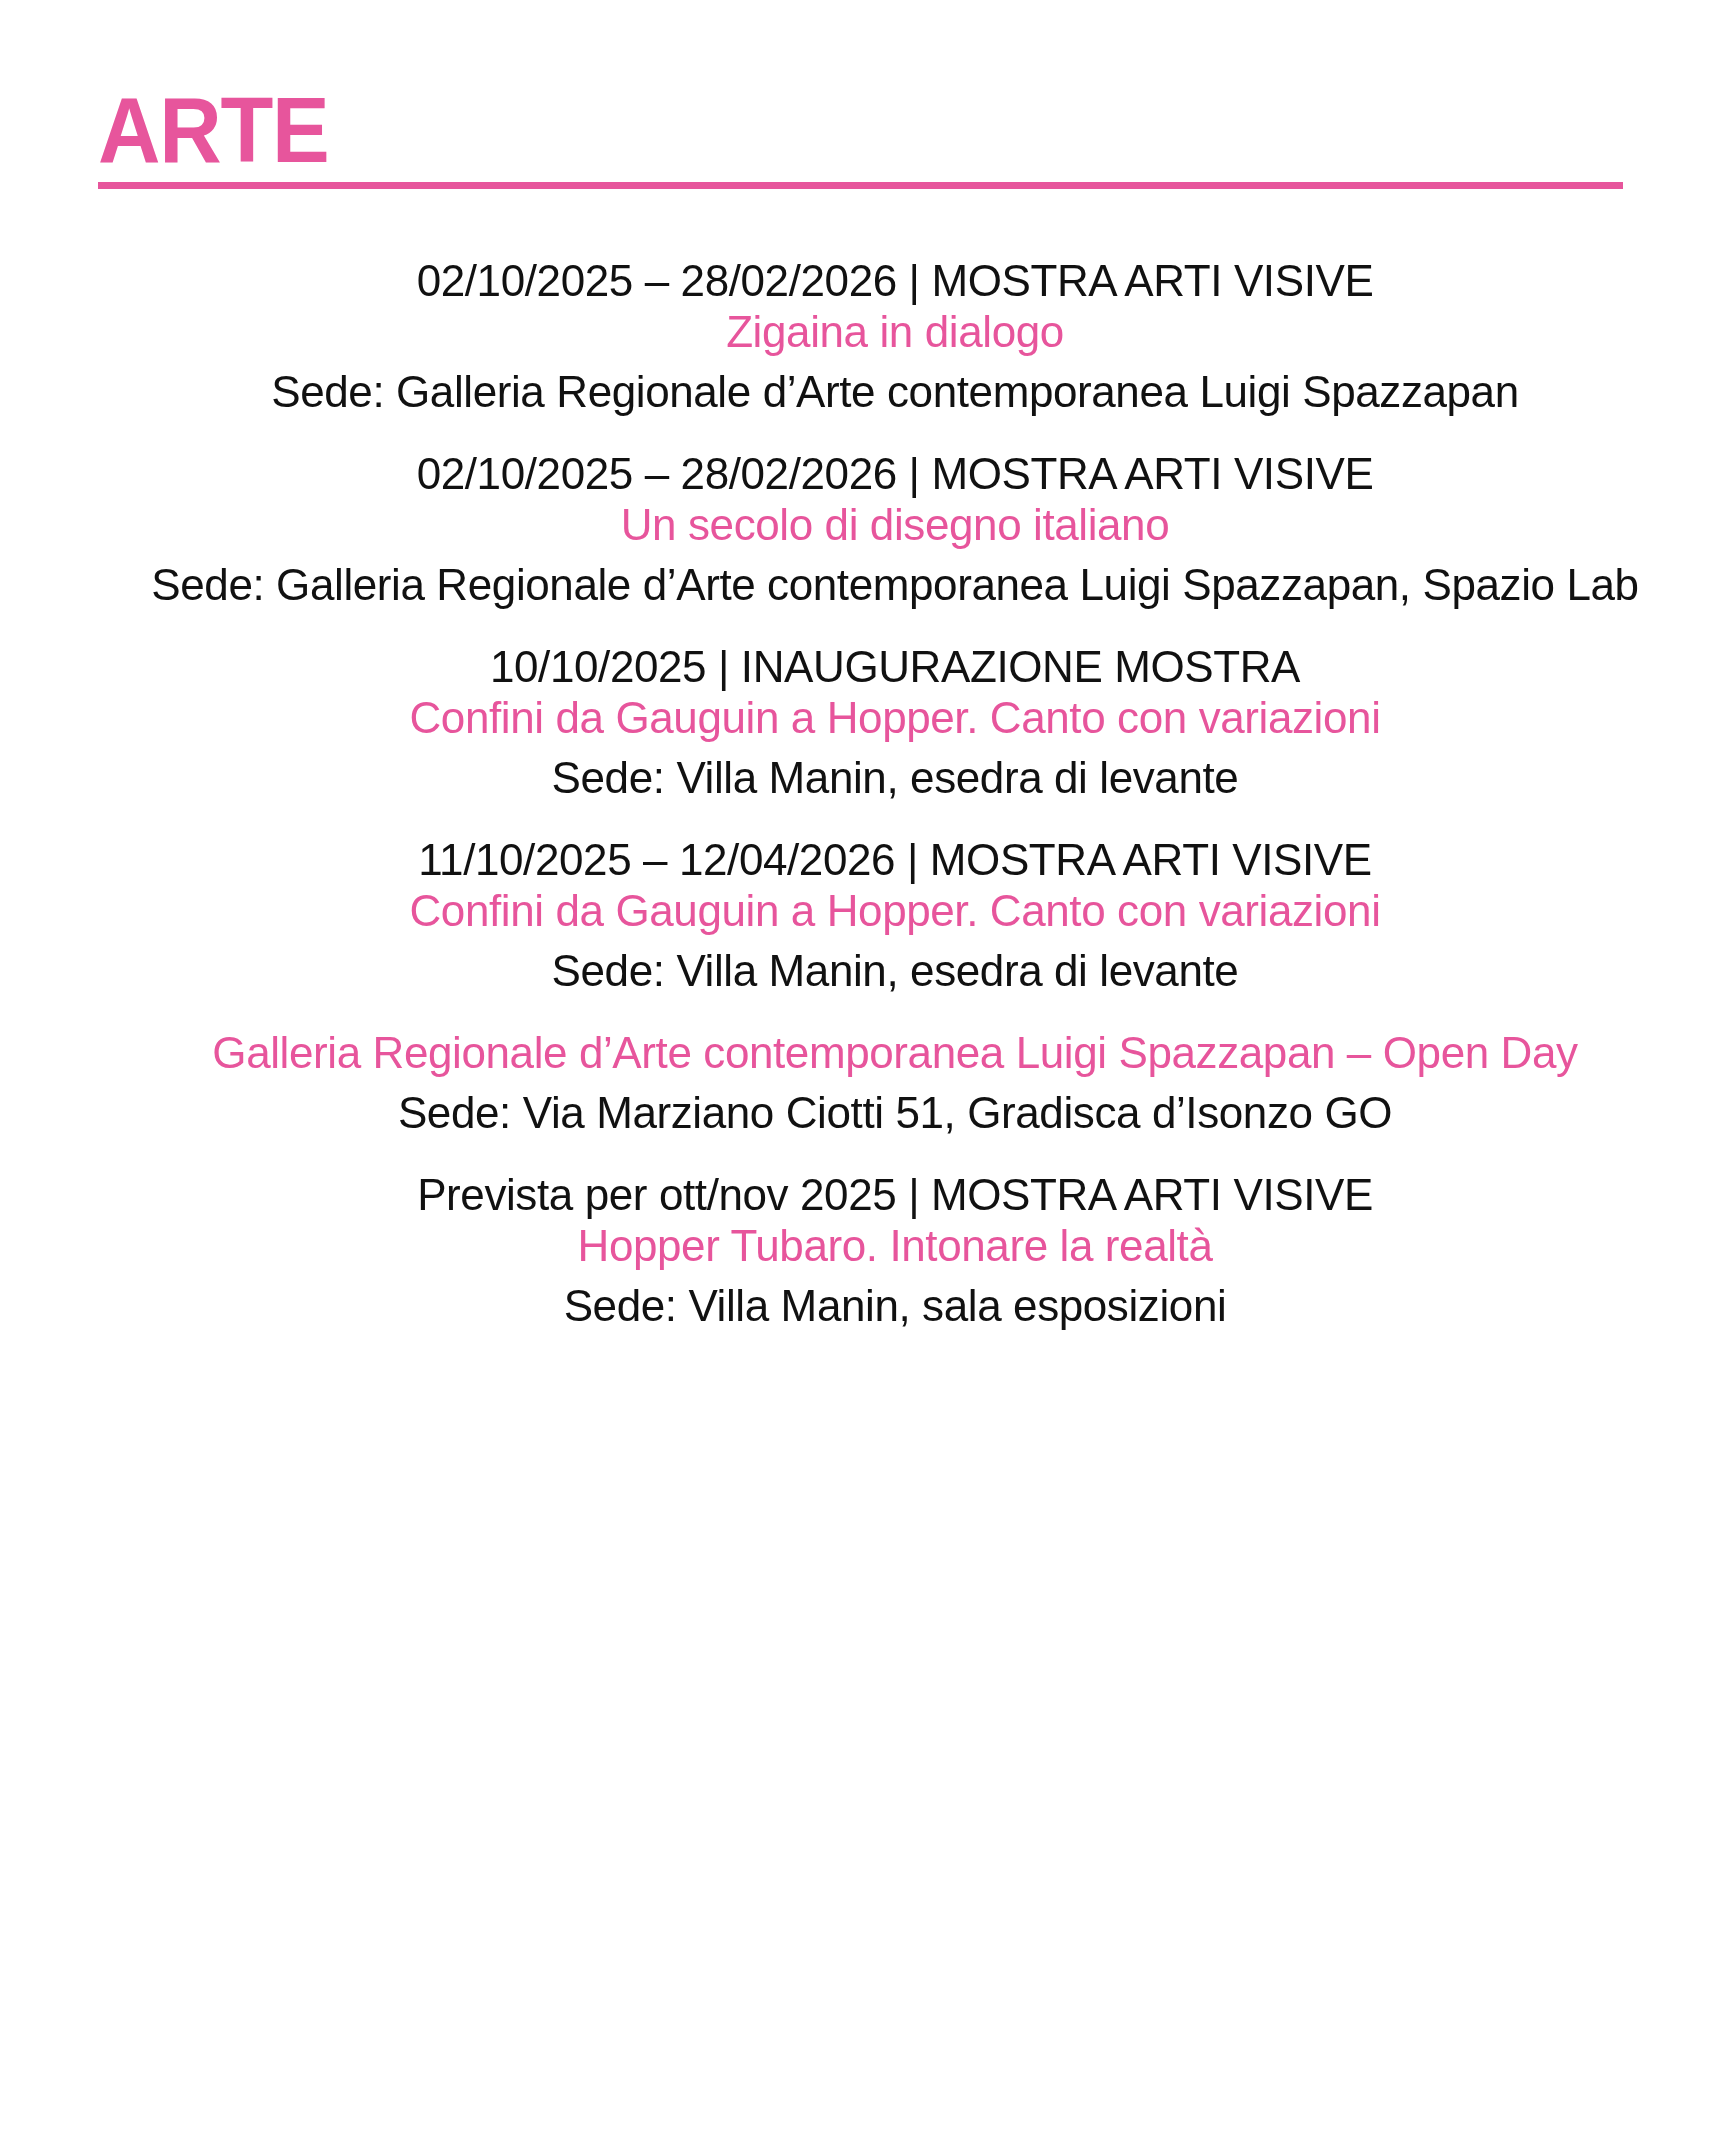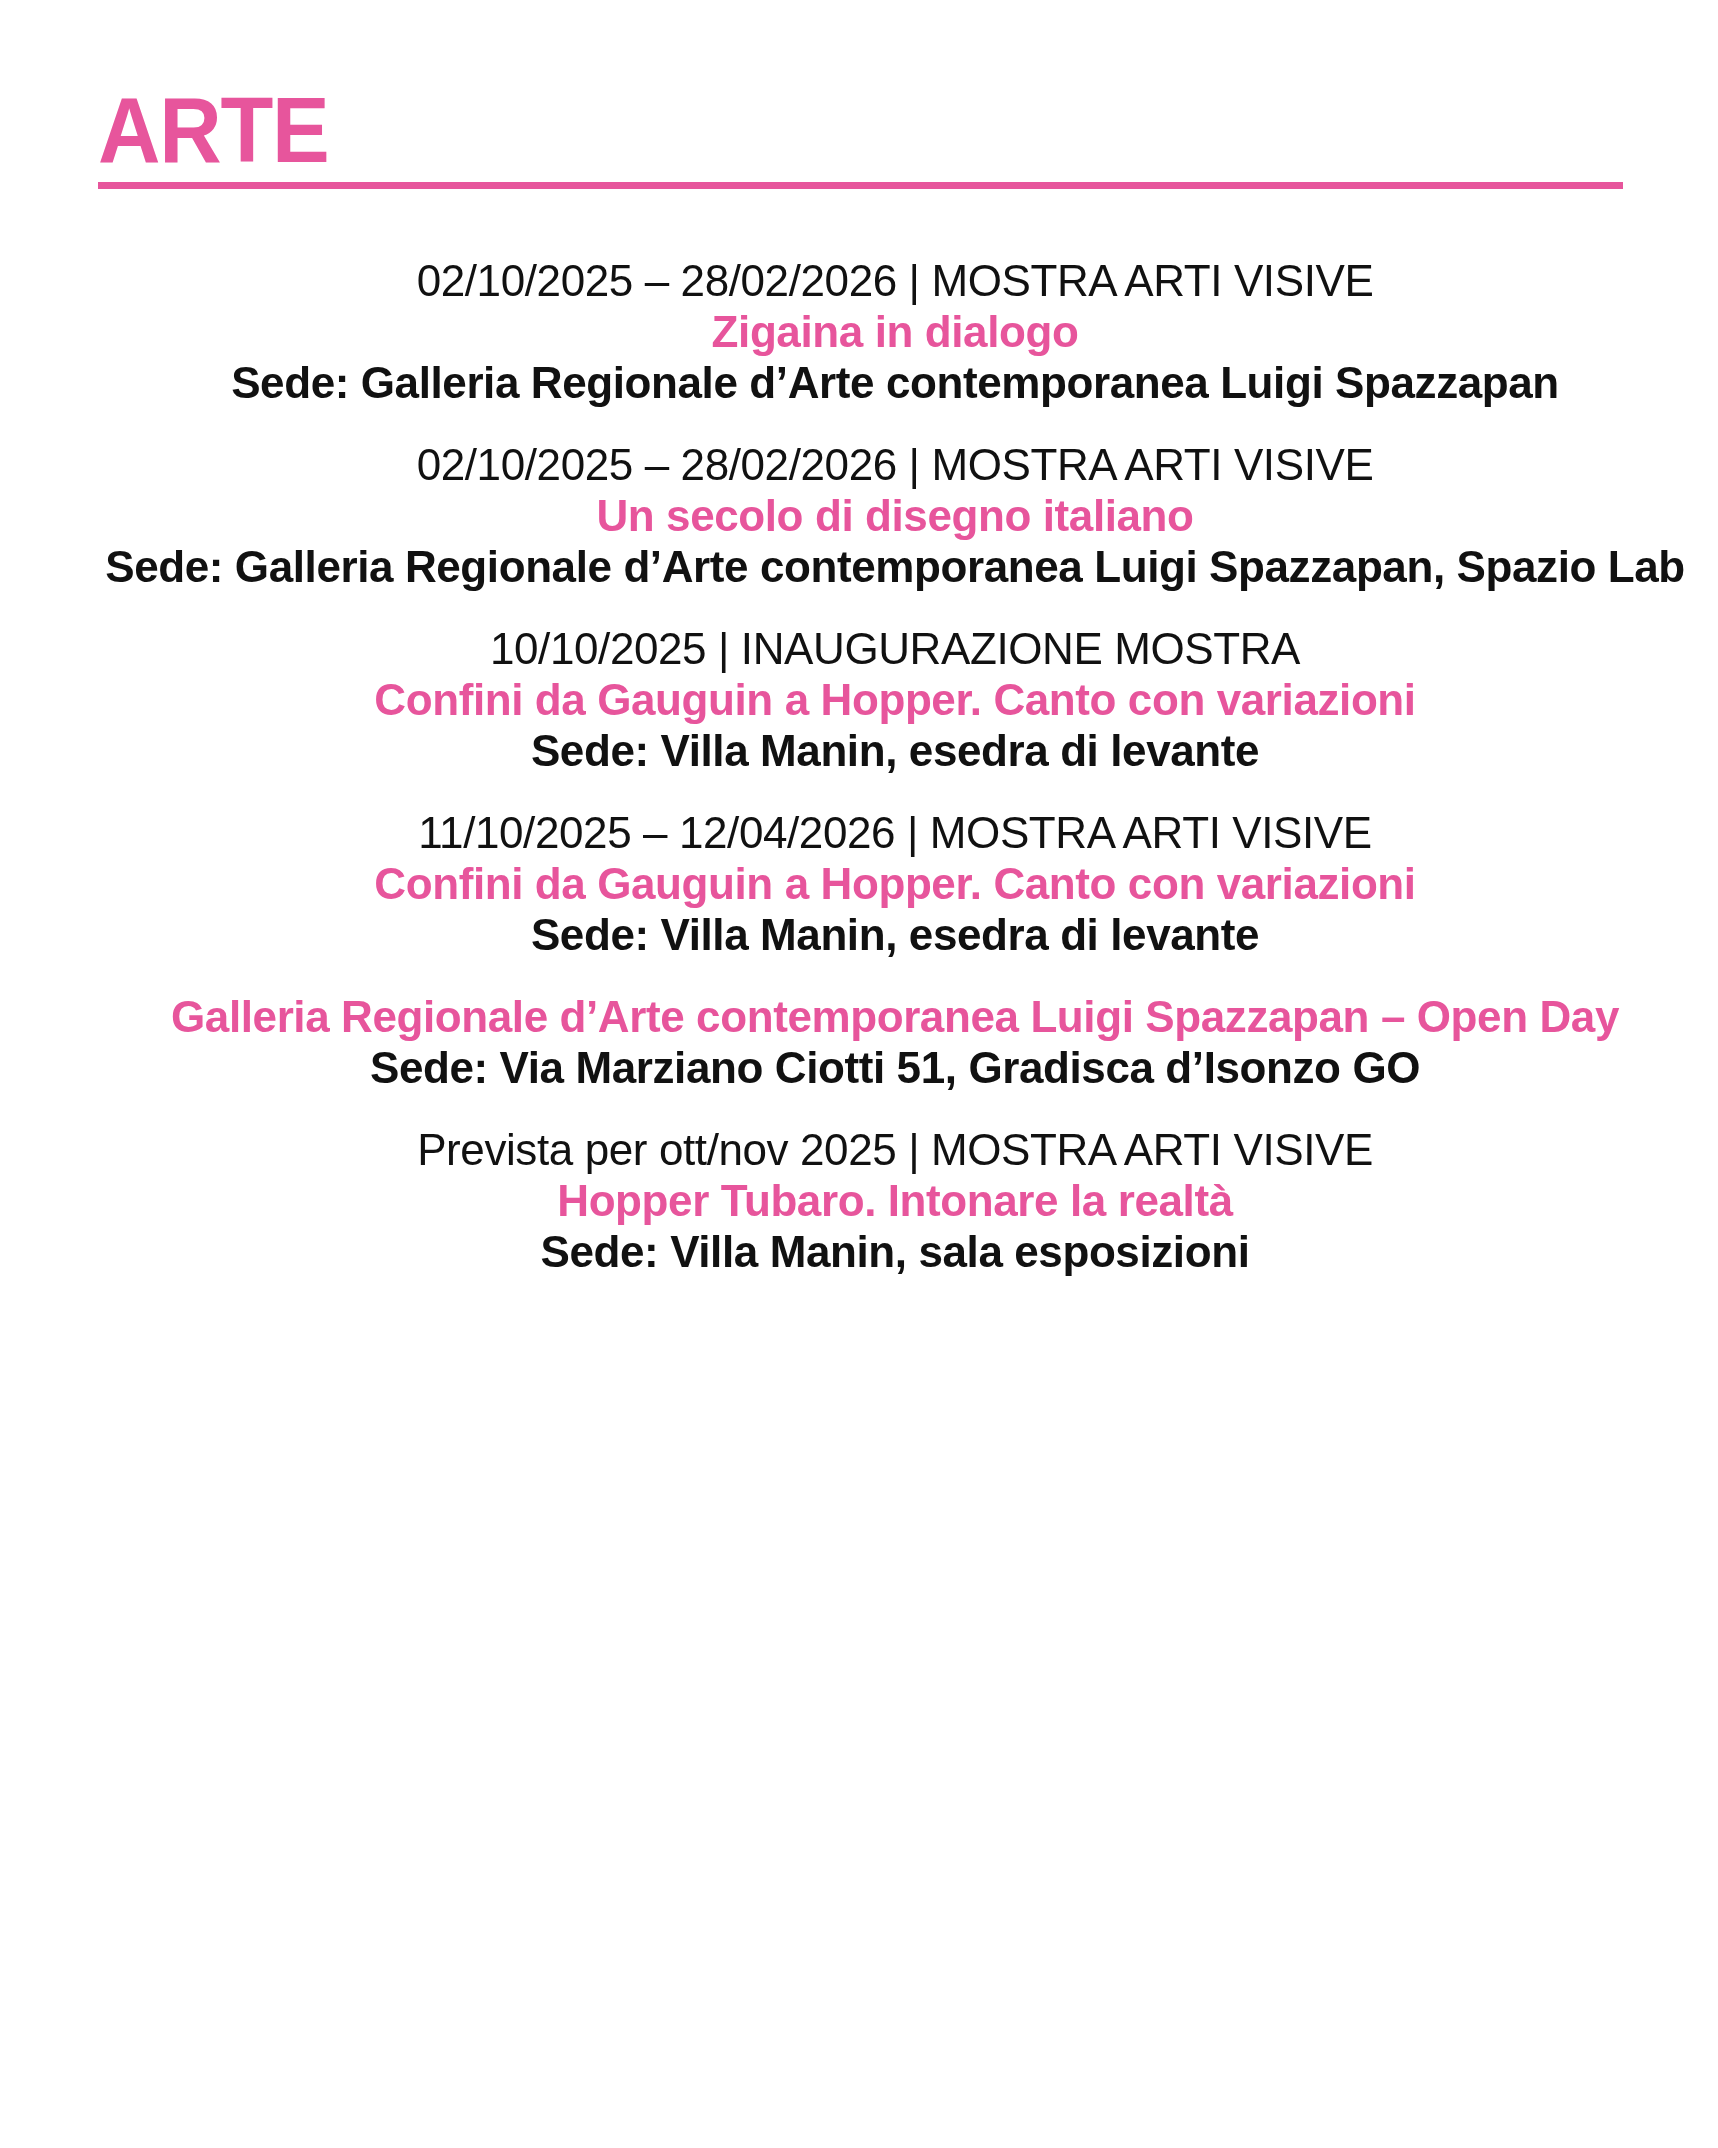--- a/index.html
+++ b/index.html
@@ -50,25 +50,26 @@
     line-height: 51px;
     letter-spacing: -0.4px;
     white-space: nowrap;
   }
   .event .event-date {
     color: var(--text, #111111);
     font-weight: 400;
   }
   .event .event-title {
     color: var(--accent, #e7559c);
-    font-weight: 700;
+    font-weight: 400;
   }
   .event .event-venue {
     color: var(--text, #111111);
-    font-weight: 700;
+    font-weight: 400;
+    margin-top: 9px;
   }
 </style>
 </head>
 <body style="background: rgb(255, 255, 255);">
 
 <main class="page">
 
   <header class="page-header">
     <h1>ARTE</h1>
     <div class="title-rule"></div>

